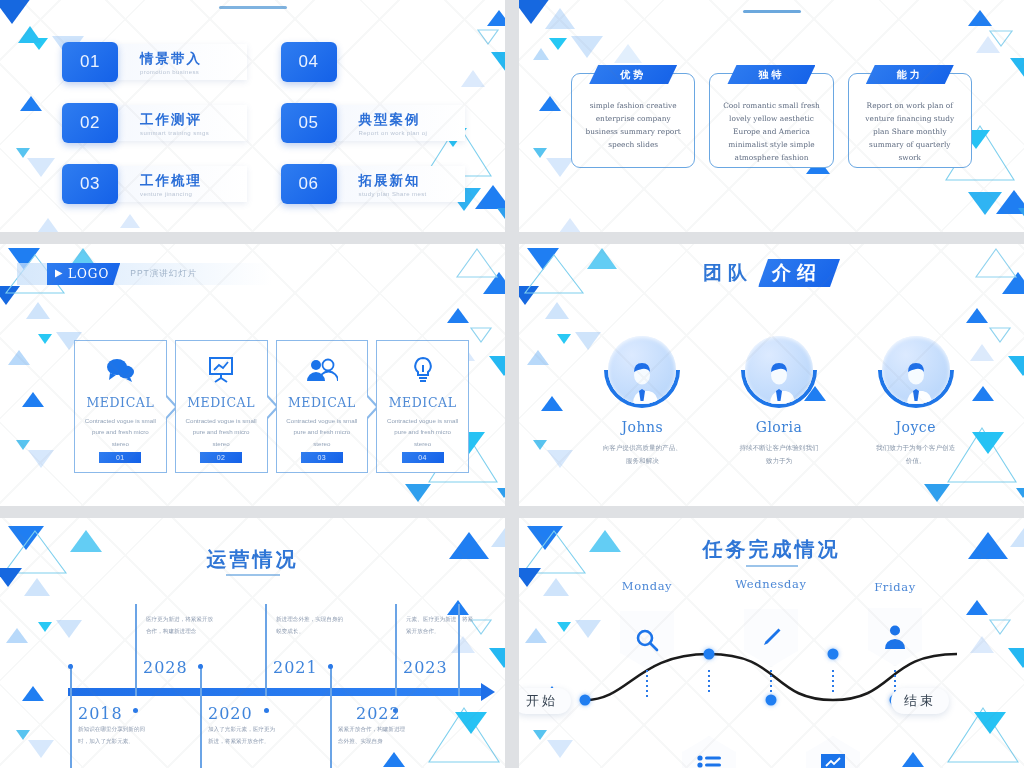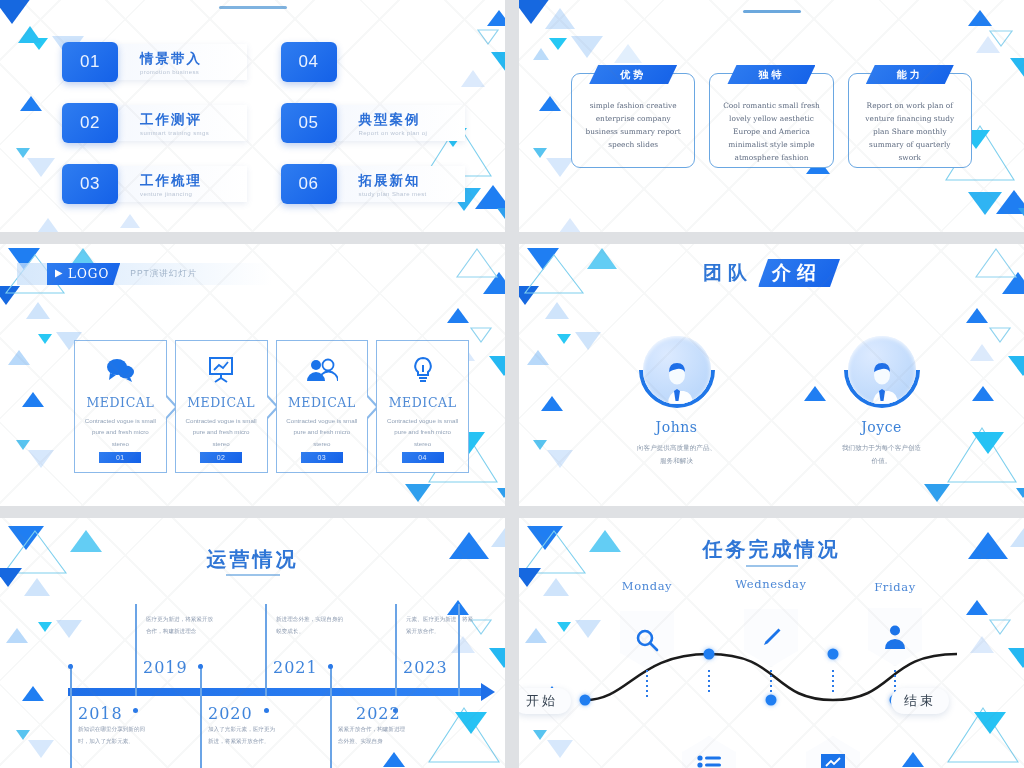--- a/index.html
+++ b/index.html
@@ -587,20 +587,35 @@
           <div class="s4-av-ring"></div>
           <div class="s4-av-disc">
             <svg width="46" height="46" viewBox="0 0 46 46">
               <path d="M14 46 q0-11 9-13 l7 0 q9 2 9 13 Z" fill="#fdfeff"></path>
               <ellipse cx="23" cy="17" rx="8" ry="9.5" fill="#f6fbff"></ellipse>
               <path d="M15 14 q0-9 8-9 q8 0 8 9 q-3-4-8-3 q-5 1-8 3Z" fill="#1f6fe8"></path>
               <path d="M23 31 l3 2 l-1.5 10 h-3 L20 33 Z" fill="#1f6fe8"></path>
             </svg>
           </div>
         </div>
+        <div class="s4-name">Gloria</div>
+        <div class="s4-desc">持续不断让客户体验到我们致力于为</div>
+      </div>
+      <div class="s4-p">
+        <div class="s4-av">
+          <div class="s4-av-ring"></div>
+          <div class="s4-av-disc">
+            <svg width="46" height="46" viewBox="0 0 46 46">
+              <path d="M14 46 q0-11 9-13 l7 0 q9 2 9 13 Z" fill="#fdfeff"></path>
+              <ellipse cx="23" cy="17" rx="8" ry="9.5" fill="#f6fbff"></ellipse>
+              <path d="M15 14 q0-9 8-9 q8 0 8 9 q-3-4-8-3 q-5 1-8 3Z" fill="#1f6fe8"></path>
+              <path d="M23 31 l3 2 l-1.5 10 h-3 L20 33 Z" fill="#1f6fe8"></path>
+            </svg>
+          </div>
+        </div>
         <div class="s4-name">Joyce</div>
         <div class="s4-desc">我们致力于为每个客户创造价值。</div>
       </div>
     </div>
     <div class="wm"></div>
   </div>
 
   <div class="slide">
     <div class="tri" style="left:8px;top:8px;--w:18px;--h:24px;--c:#1f7ef2">
         <div class="td" style="--w:18px;--h:24px;--c:#1f7ef2"></div>
@@ -669,21 +684,21 @@
     <div class="s5-axis"></div>
     <div class="s5-arrow"></div>
 
     <div class="s5-n" style="left:70px;top:146px;height:110px"></div>
     <div class="s5-dot" style="left:133px;top:190px"></div>
     <div class="s5-year" style="left:78px;top:186px">2018</div>
     <div class="s5-txt" style="left:78px;top:206px">新知识在哪里分享到新的同时，加入了光影元素。</div>
 
     <div class="s5-n" style="left:135px;top:86px;height:92px"></div>
     <div class="s5-dot" style="left:68px;top:146px"></div>
-    <div class="s5-year" style="left:143px;top:140px">2019</div>
+    <div class="s5-year" style="left:143px;top:140px">2028</div>
     <div class="s5-txt" style="left:146px;top:96px">医疗更为新进，将紧紧开放合作，构建新进理念</div>
 
     <div class="s5-n" style="left:200px;top:146px;height:110px"></div>
     <div class="s5-dot" style="left:264px;top:190px"></div>
     <div class="s5-year" style="left:208px;top:186px">2020</div>
     <div class="s5-txt" style="left:208px;top:206px">加入了光影元素，医疗更为新进，将紧紧开放合作。</div>
 
     <div class="s5-n" style="left:265px;top:86px;height:92px"></div>
     <div class="s5-dot" style="left:198px;top:146px"></div>
     <div class="s5-year" style="left:273px;top:140px">2021</div>

